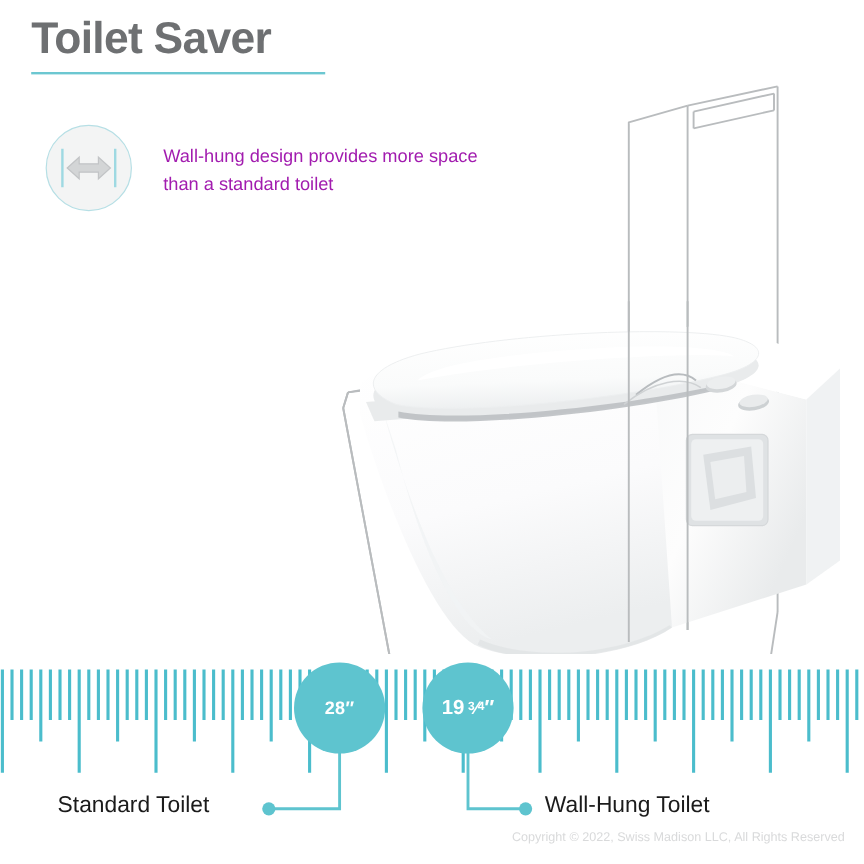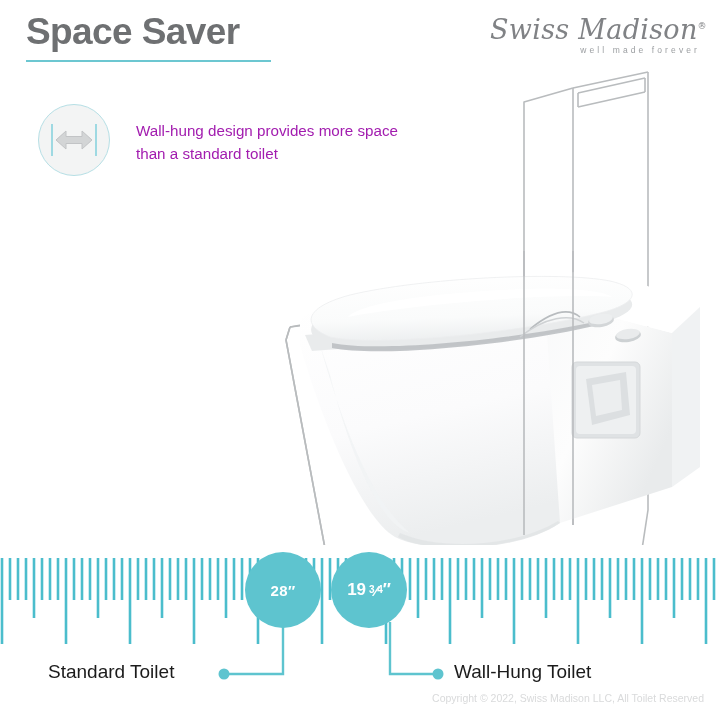--- a/index.html
+++ b/index.html
@@ -127,21 +127,21 @@
   }
   #badge-standard {
     left: 245px;
     top: 552px;
     width: 76px;
     height: 76px;
     font-size: 15px;
     letter-spacing: 0.3px;
   }
   #badge-wallhung {
-    left: 331px;
+    left: 352px;
     top: 552px;
     width: 76px;
     height: 76px;
     font-size: 17px;
   }
   .frac {
     display: inline-flex;
     align-items: center;
     margin-left: 3px;
     font-size: 16px;
@@ -190,27 +190,23 @@
     font-size: 10.5px;
     color: #d9dadb;
     white-space: nowrap;
   }
 </style>
 </head>
 <body>
 
 <div id="page">
 
-  <div id="page-title">Space Saver</div>
+  <div id="page-title">Toilet Saver</div>
   <div id="title-rule"></div>
 
-  <div id="brand">
-    <div id="brand-name"><span>Swiss Madison</span><span id="brand-reg">®</span></div>
-    <div id="brand-tagline">well made forever</div>
-  </div>
 
   <div id="feature-badge">
     <svg width="70" height="70" viewBox="0 0 70 70">
       <line x1="13" y1="19" x2="13" y2="51" stroke="#9ed9e2" stroke-width="2"></line>
       <line x1="57" y1="19" x2="57" y2="51" stroke="#9ed9e2" stroke-width="2"></line>
       <path d="M17 35 L27 26 L27 31.5 L43 31.5 L43 26 L53 35 L43 44 L43 38.5 L27 38.5 L27 44 Z" fill="#d3d5d6" stroke="#c2c4c6" stroke-width="1"></path>
     </svg>
   </div>
 
   <div id="feature-text">Wall-hung design provides more space than a standard toilet</div>
@@ -438,15 +434,15 @@
         <sup>3</sup>
         <span class="slash">⁄</span>
         <sub>4</sub>
       </span>
       <span>″</span>
   </div>
 
   <div id="label-wallhung">Wall-Hung Toilet</div>
   <div id="label-standard">Standard Toilet</div>
 
-  <div id="copyright">Copyright © 2022, Swiss Madison LLC, All Toilet Reserved</div>
+  <div id="copyright">Copyright © 2022, Swiss Madison LLC, All Rights Reserved</div>
 
 </div>
 
 </body></html>

